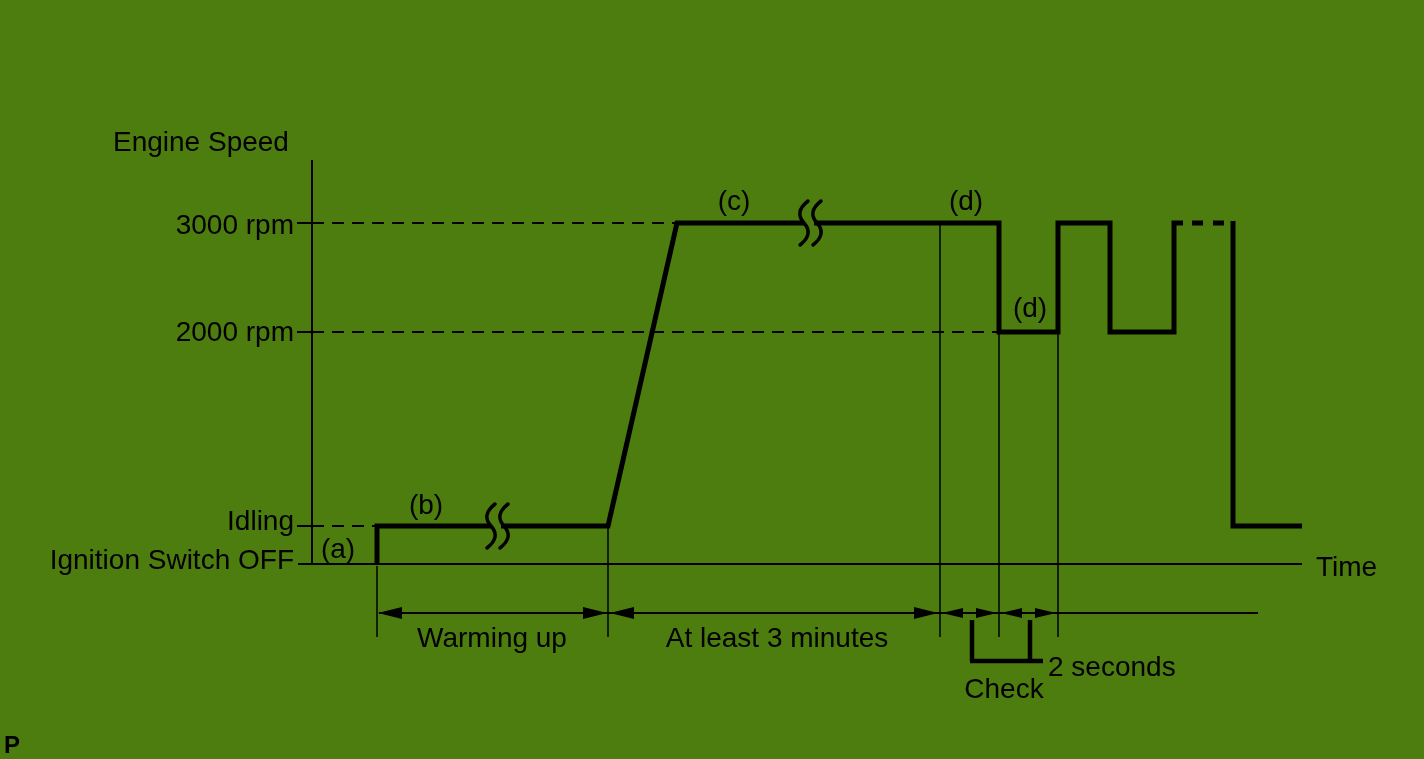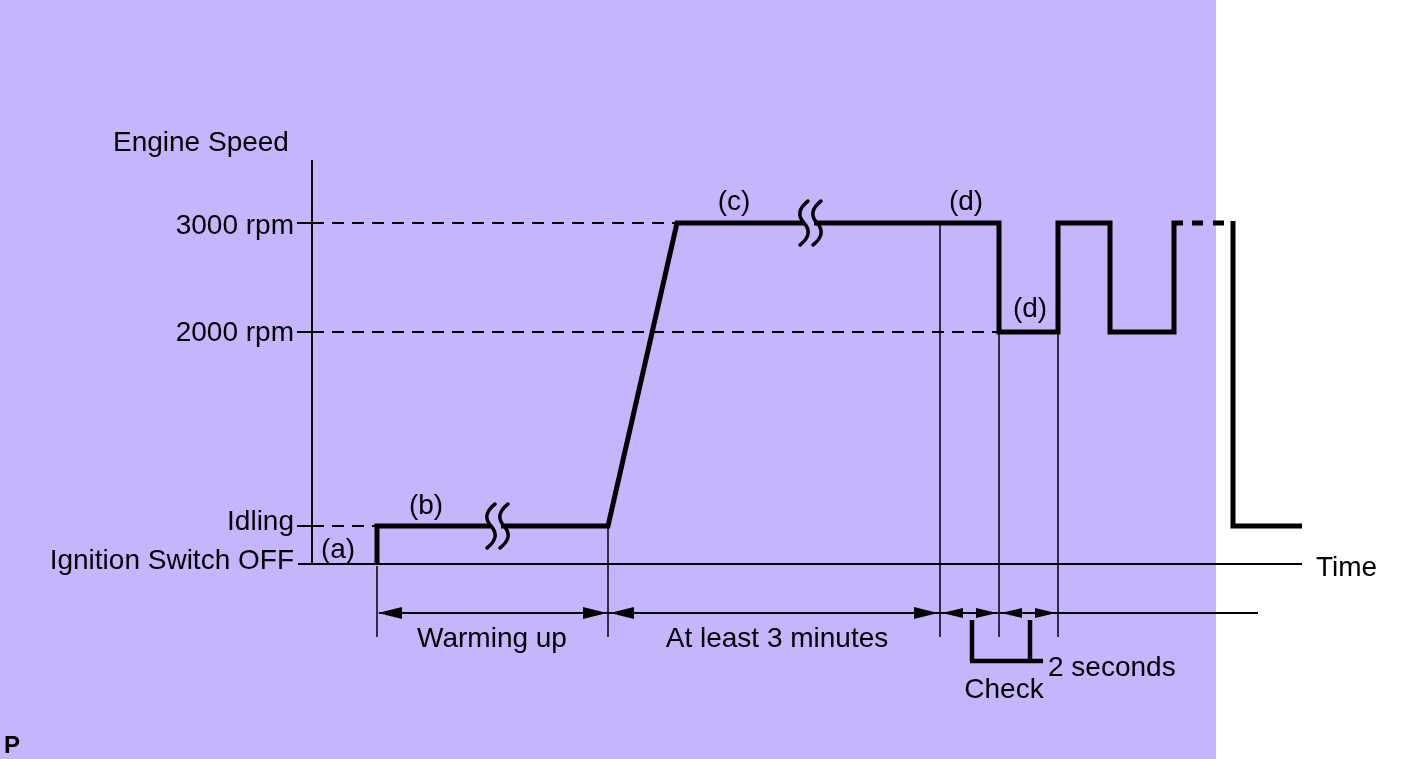--- a/index.html
+++ b/index.html
@@ -6,23 +6,23 @@
     margin: 0;
     padding: 0;
     background: #ffffff;
     width: 1424px;
     height: 759px;
     overflow: hidden;
     font-family: "Liberation Sans", sans-serif;
   }
   .stage {
     position: relative;
-    width: 1216px;
+    width: 1424px;
     height: 759px;
-    background: #c4b5fd;
+    background: #4d7c0f;
   }
   svg text {
     font-family: "Liberation Sans", sans-serif;
     fill: #000000;
   }
   .lbl   { font-size: 28px; }
   .pmark { font-size: 24px; font-weight: bold; }
 </style>
 </head>
 <body>

